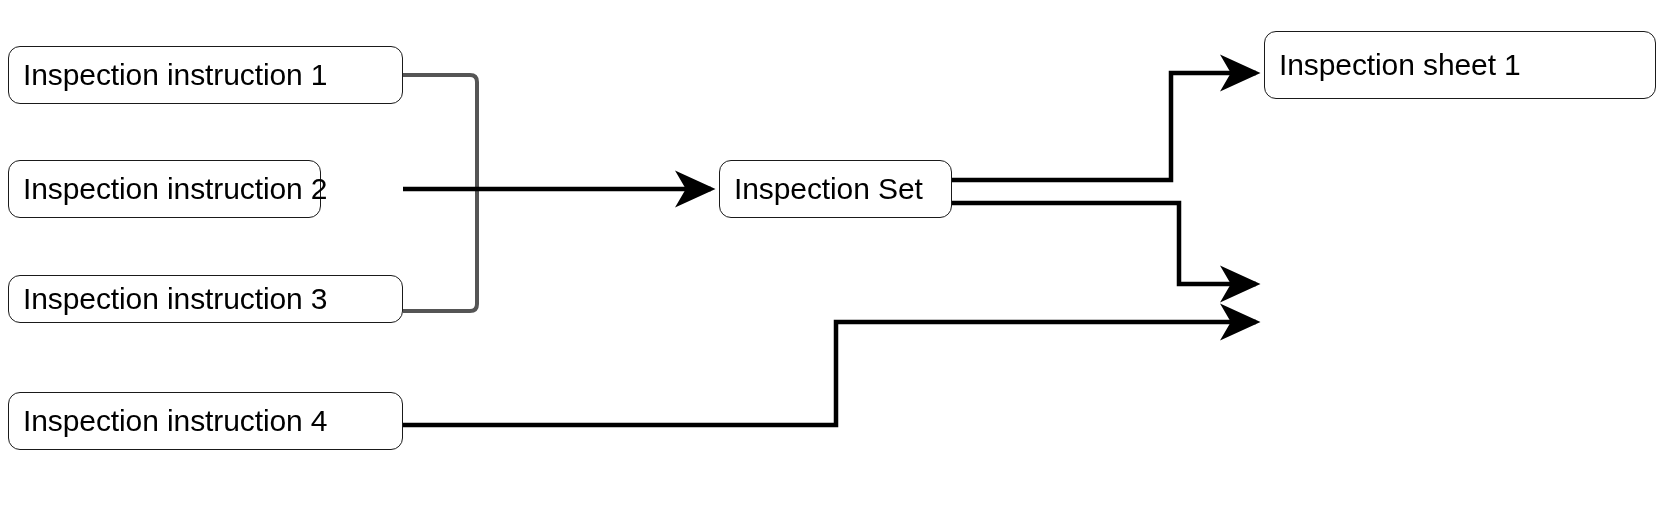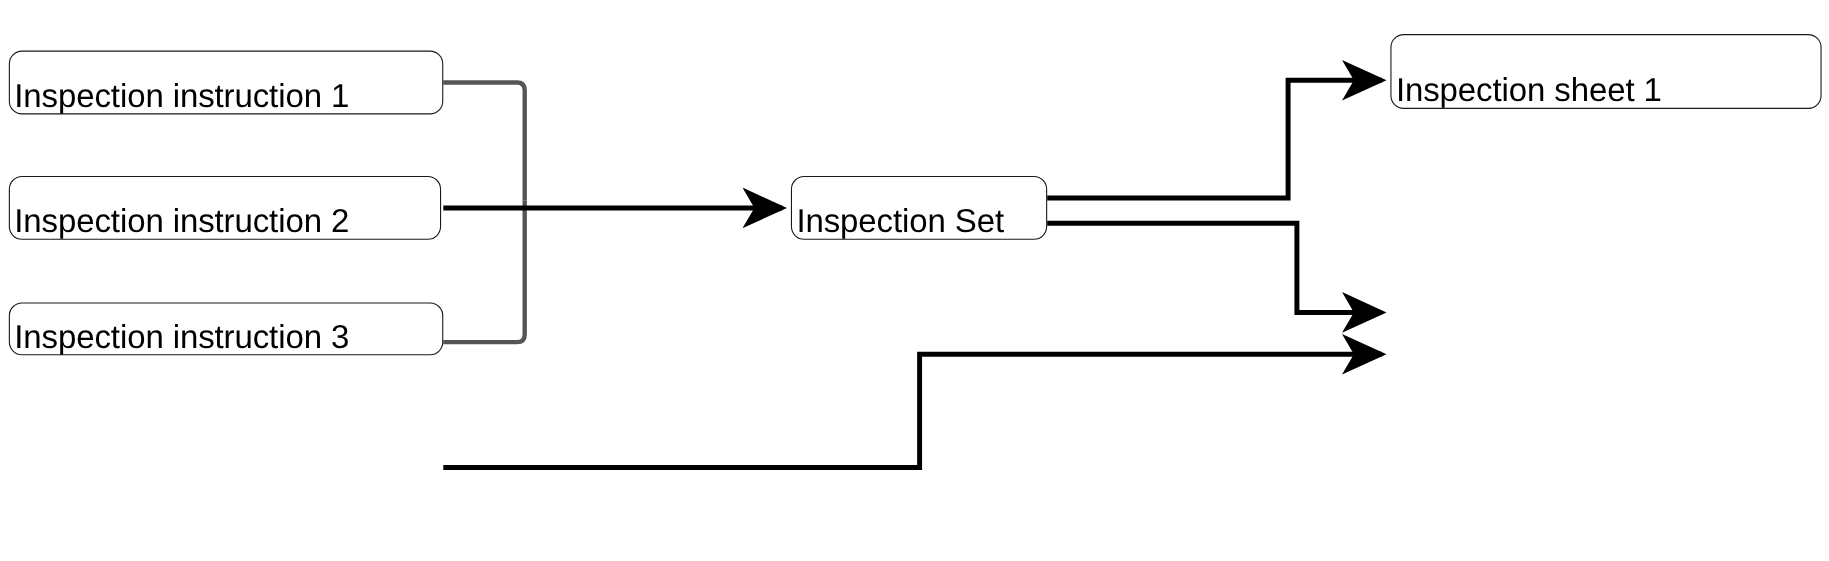--- a/index.html
+++ b/index.html
@@ -22,34 +22,34 @@
     width: 1663px;
     height: 510px;
   }
   .node {
     position: absolute;
     box-sizing: border-box;
     background: #ffffff;
     border: 1.6px solid #1a1a1a;
     border-radius: 12px;
     display: flex;
-    align-items: flex-end;
-    padding-left: 4px;
+    align-items: center;
+    padding-left: 14px;
     padding-right: 14px;
     z-index: 2;
   }
   .node-label {
     font-size: 30px;
     line-height: 1;
     color: #000000;
     white-space: nowrap;
     letter-spacing: -0.1px;
   }
   #node-instruction-1 { left: 8px;    top: 46px;  width: 395px; height: 58px; }
-  #node-instruction-2 { left: 8px;    top: 160px; width: 393px; height: 58px; }
+  #node-instruction-2 { left: 8px;    top: 160px; width: 313px; height: 58px; }
   #node-instruction-3 { left: 8px;    top: 275px; width: 395px; height: 48px; }
   #node-instruction-4 { left: 8px;    top: 392px; width: 395px; height: 58px; }
   #node-inspection-set { left: 719px; top: 160px; width: 233px; height: 58px; }
   #node-sheet-1 { left: 1264px; top: 31px;  width: 392px; height: 68px; }
   #node-sheet-2 { left: 1264px; top: 262px; width: 392px; height: 84px; }
 </style>
 </head>
 <body>
 
 <div id="diagram-canvas">
@@ -79,20 +79,23 @@
   </div>
 
   <div class="node" id="node-instruction-2">
     <span class="node-label">Inspection instruction 2</span>
   </div>
 
   <div class="node" id="node-instruction-3">
     <span class="node-label">Inspection instruction 3</span>
   </div>
 
+  <div class="node" id="node-instruction-4">
+    <span class="node-label">Inspection instruction 4</span>
+  </div>
 
   <div class="node" id="node-inspection-set">
     <span class="node-label">Inspection Set</span>
   </div>
 
   <div class="node" id="node-sheet-1">
     <span class="node-label">Inspection sheet 1</span>
   </div>
 
 

